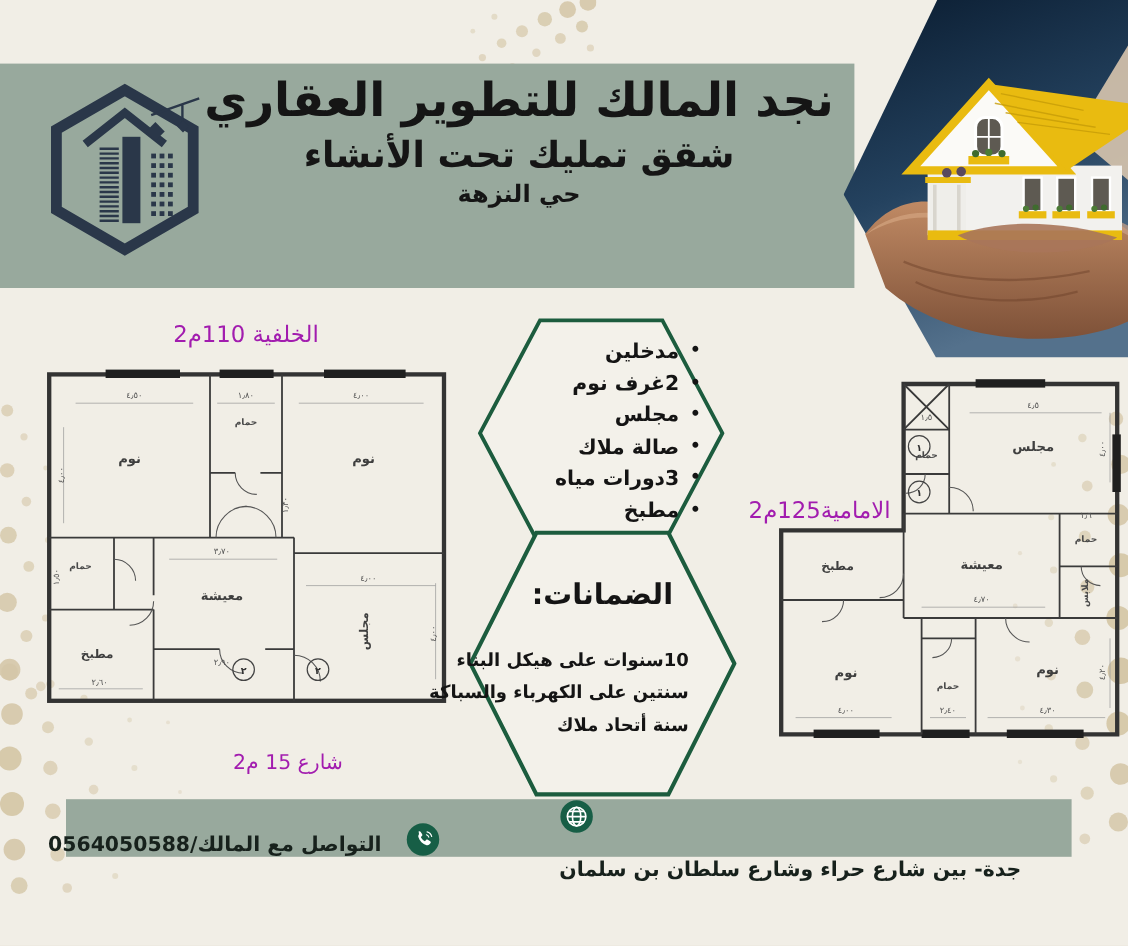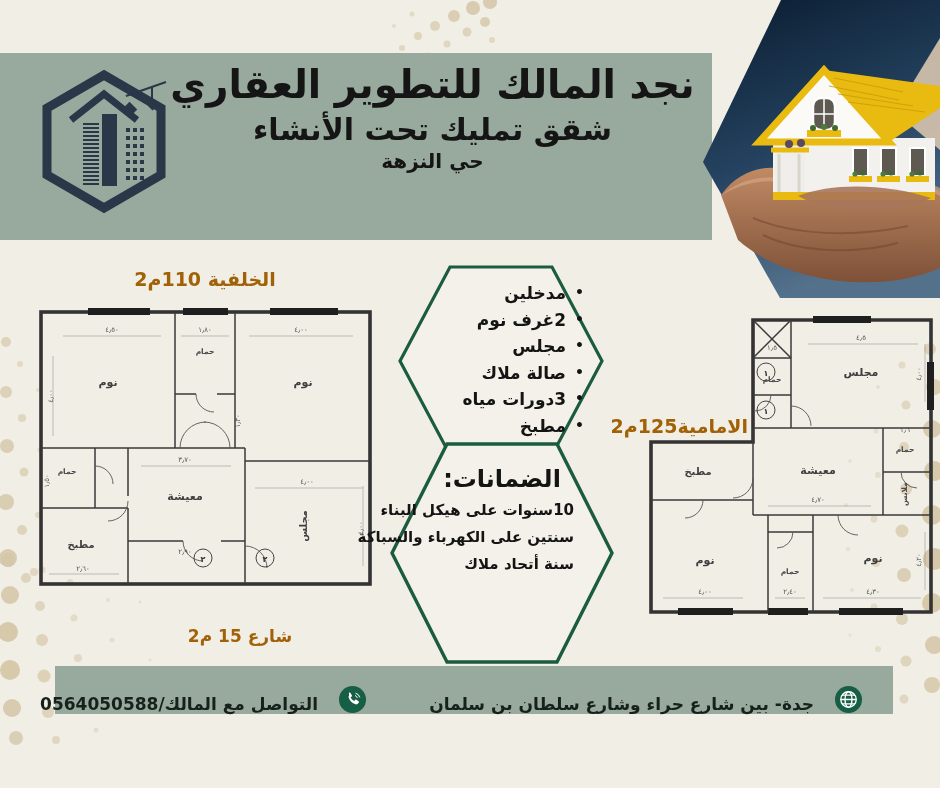--- a/index.html
+++ b/index.html
@@ -13,26 +13,26 @@
   .head-text .l1{font-size:39px;font-weight:bold;line-height:1.3;white-space:nowrap;}
   .head-text .l2{font-size:30px;font-weight:bold;line-height:1.25;}
   .head-text .l3{font-size:20px;font-weight:bold;line-height:1.3;}
 
   
   .hex-wrap{pointer-events:none;}
   .hex-overlay{position:absolute;inset:0;}
   .feat-list{position:absolute;top:17px;right:20px;left:20px;direction:rtl;text-align:right;}
   .feat-item{font-size:17px;font-weight:bold;color:#141414;line-height:25.5px;white-space:nowrap;}
   .feat-item::before{content:"•";margin-left:9px;font-size:14px;position:relative;top:-2px;}
-  .guar-title{margin-top:24px;text-align:center;font-size:24px;font-weight:bold;color:#141414;}
-  .guar-list{margin-top:4px;padding:0 40px 0 14px;direction:rtl;text-align:right;}
+  .guar-title{margin-top:40px;text-align:center;font-size:24px;font-weight:bold;color:#141414;}
+  .guar-list{margin-top:28px;padding:0 40px 0 14px;direction:rtl;text-align:right;}
   .guar-item{font-size:15px;font-weight:bold;color:#141414;line-height:27px;white-space:nowrap;}
 
   
-  .plan-title{font-size:19px;font-weight:bold;color:#a16207;text-align:center;white-space:nowrap;direction:rtl;}
+  .plan-title{font-size:19px;font-weight:normal;color:#a21caf;text-align:center;white-space:nowrap;direction:rtl;}
 
   
   .footer-bar{left:55px;top:666px;width:838px;height:48px;background:#98a99d;}
   .foot-group{position:absolute;top:0;height:48px;display:flex;align-items:flex-end;gap:20px;direction:rtl;}
   .foot-text{font-size:17px;font-weight:bold;color:#17211c;white-space:nowrap;}
   .icon-badge{width:29px;height:29px;flex:0 0 auto;}
 
   svg text{font-family:"DejaVu Sans",sans-serif;}
   .room{font-size:11px;font-weight:bold;fill:#3f3f3f;text-anchor:middle;}
   .rsm{font-size:7.5px;font-weight:bold;fill:#4a4a4a;text-anchor:middle;}
@@ -393,21 +393,21 @@
     <text x="129" y="40" class="dm">١٫٥</text>
     <text x="62" y="284" class="dm">٤٫٠٠</text>
     <text x="147" y="284" class="dm">٢٫٤٠</text>
     <text x="230" y="284" class="dm">٤٫٣٠</text>
     <text x="278" y="250" class="dm" transform="rotate(-90 278 250)">٤٫٢٠</text>
     <text x="262" y="122" class="dm">١٫٦</text>
   </svg>
 
   <div class="abs footer-bar">
 
-    <div class="foot-group" style="right:30px;">
+    <div class="foot-group" style="right:42px;flex-direction:column;">
       <svg class="icon-badge" viewBox="0 0 30 30">
         <circle cx="15" cy="15" r="14" fill="#175e46"></circle>
         <g stroke="#ffffff" stroke-width="1.4" fill="none">
           <circle cx="15" cy="15" r="8"></circle>
           <ellipse cx="15" cy="15" rx="3.6" ry="8"></ellipse>
           <path d="M7 15 H23 M8.3 10.5 H21.7 M8.3 19.5 H21.7"></path>
         </g>
       </svg>
       <span class="foot-text">جدة- بين شارع حراء وشارع  سلطان بن سلمان</span>
     </div>

